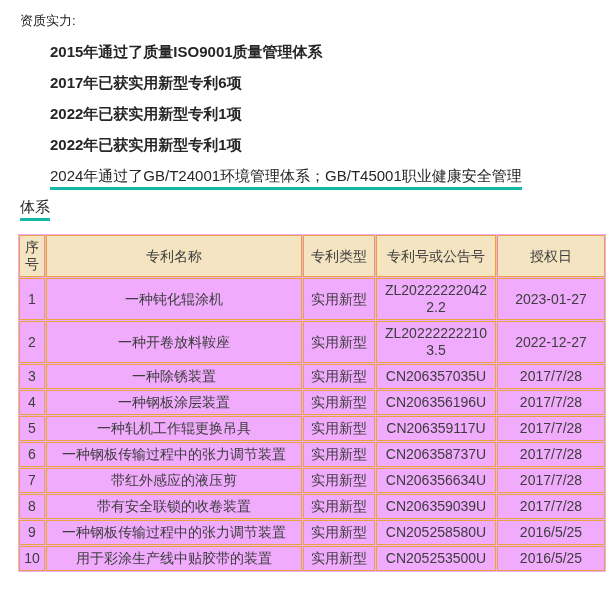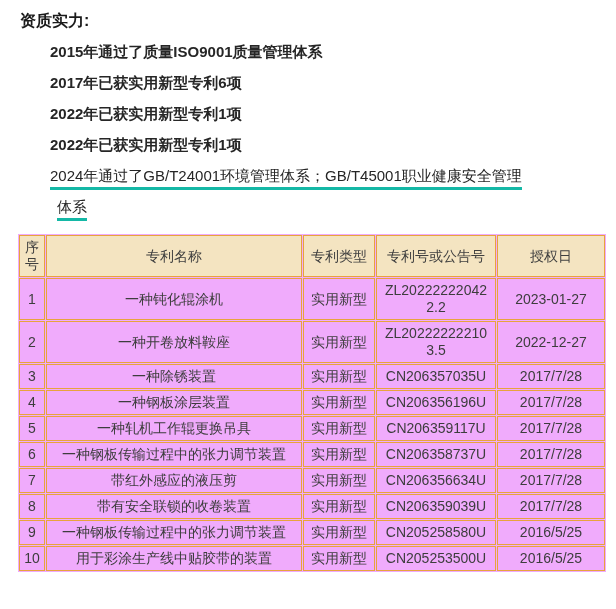--- a/index.html
+++ b/index.html
@@ -7,43 +7,42 @@
     width: 616px; height: 609px;
     background: #ffffff;
     font-family: "Liberation Sans", "DejaVu Sans", sans-serif;
     overflow: hidden;
   }
   .page {
     width: 616px; height: 609px;
     padding: 10px 2px 0 20px;
   }
   .doc-title {
-    font-size: 16px;
-    font-weight: bold;
+    font-size: 13px;
+    font-weight: normal;
     color: #1a1a1a;
     line-height: 22px;
     margin-bottom: 4px;
   }
   .q-item {
     font-size: 15px;
     color: #262626;
     line-height: 31px;
     text-indent: 2em;
     white-space: nowrap;
     font-weight: bold;
   }
   .hl-block { margin-top: 0; }
   .hl-line1 {
     font-size: 15px; color: #262626; line-height: 31px;
     text-indent: 2em; white-space: nowrap;
   }
   .hl-line2 {
     font-size: 15px; color: #262626; line-height: 31px;
     white-space: nowrap;
-    margin-left: 37px;
   }
   .ul-accent {
     border-bottom: 3px solid #14b8a6;
     padding-bottom: 3px;
   }
   table.patents {
     border-collapse: separate;
     border-spacing: 1px;
     table-layout: fixed;
     width: 588px;

